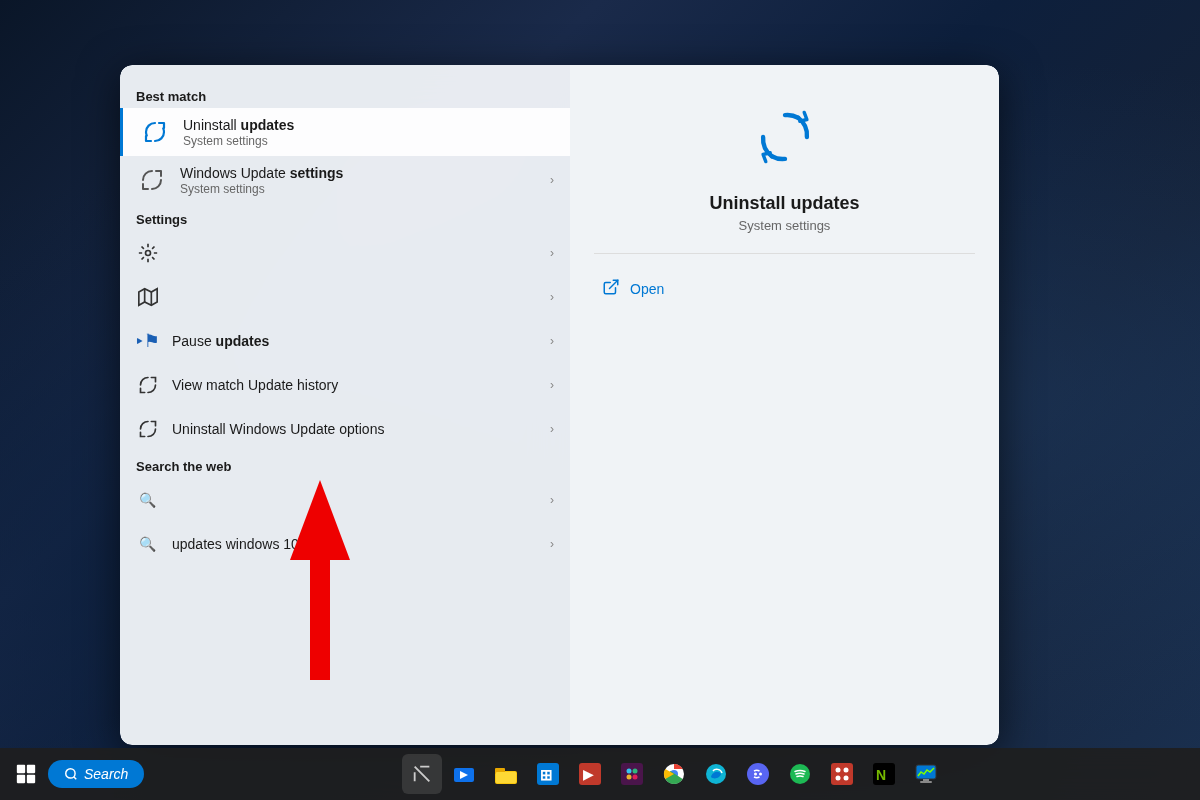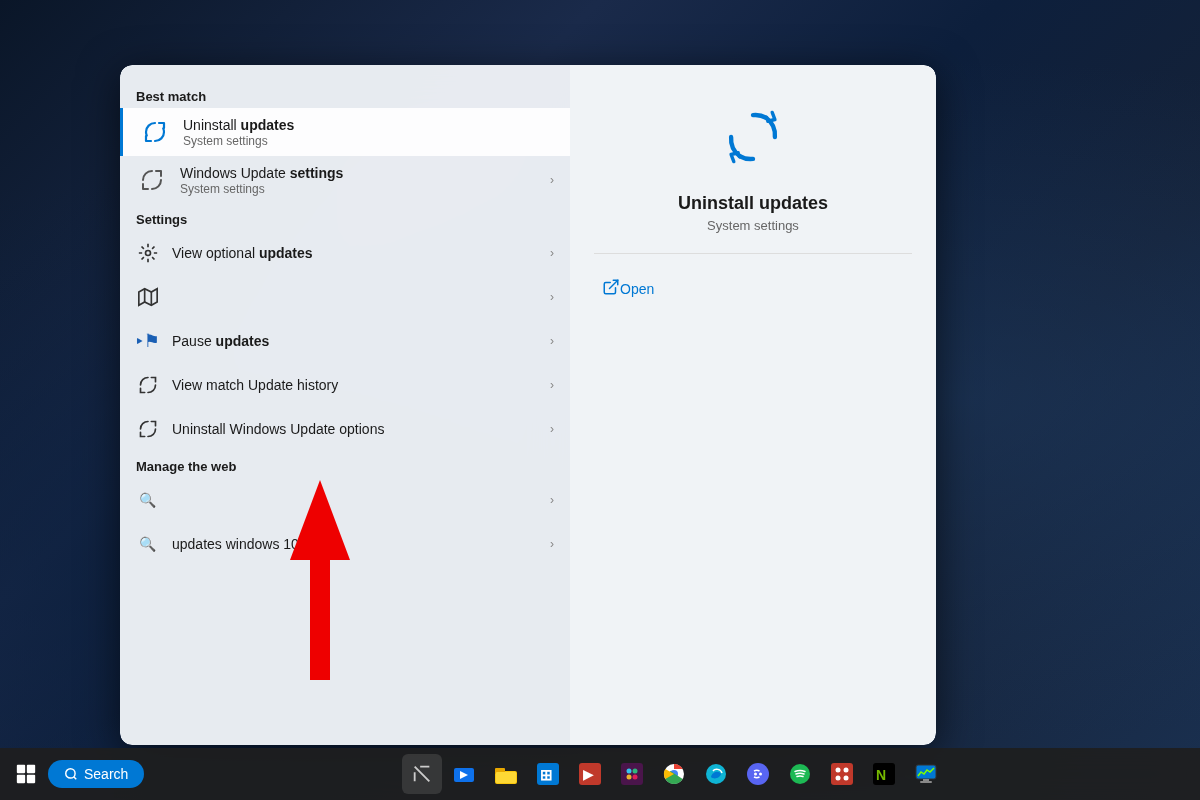--- a/index.html
+++ b/index.html
@@ -58,20 +58,21 @@
       border-radius: 20px;
       color: white;
       padding: 6px 16px;
       font-size: 14px;
       cursor: pointer;
       display: flex;
       align-items: center;
       gap: 6px;
       font-family: 'Segoe UI', sans-serif;
       margin-right: 8px;
+      font-style: italic;
     }
 
     .taskbar-icons {
       display: flex;
       align-items: center;
       gap: 2px;
       flex: 1;
       justify-content: center;
     }
 
@@ -84,21 +85,21 @@
       justify-content: center;
       cursor: pointer;
       font-size: 20px;
     }
 
     
     .start-menu {
       position: absolute;
       bottom: 55px;
       left: 120px;
-      width: 816px;
+      width: 879px;
       height: 680px;
       display: flex;
       border-radius: 12px;
       overflow: hidden;
       z-index: 50;
       box-shadow: 0 8px 40px rgba(0,0,0,0.6);
     }
 
     
     .left-panel {
@@ -239,20 +240,21 @@
     .preview-divider {
       width: 100%;
       height: 1px;
       background: #ddd;
       margin: 20px 0;
     }
 
     .preview-action {
       display: flex;
       align-items: center;
+      gap: 10px;
       cursor: pointer;
       padding: 4px 8px;
       border-radius: 4px;
       width: 100%;
     }
 
     .preview-action-icon {
       color: #0078d4;
       font-size: 16px;
     }
@@ -321,21 +323,20 @@
 
     <div class="section-header">Settings</div>
 
     <div class="settings-item">
       <div class="settings-icon">
         <svg width="20" height="20" viewBox="0 0 24 24" fill="none" stroke="#333" stroke-width="2">
           <circle cx="12" cy="12" r="3"></circle>
           <path d="M12 1v4M12 19v4M4.22 4.22l2.83 2.83M16.95 16.95l2.83 2.83M1 12h4M19 12h4M4.22 19.78l2.83-2.83M16.95 7.05l2.83-2.83"></path>
         </svg>
       </div>
-      <div class="settings-text">View optional <strong>updates</strong></div>
       <span class="result-chevron">›</span>
     </div>
 
     <div class="settings-item">
       <div class="settings-icon">
         <svg width="20" height="20" viewBox="0 0 24 24" fill="none" stroke="#333" stroke-width="2">
           <polygon points="1 6 1 22 8 18 16 22 23 18 23 2 16 6 8 2 1 6"></polygon>
           <line x1="8" y1="2" x2="8" y2="18"></line>
           <line x1="16" y1="6" x2="16" y2="22"></line>
         </svg>
@@ -375,21 +376,21 @@
           <path d="M21 12a9 9 0 0 1-9 9"></path>
           <path d="M3 12a9 9 0 0 1 9-9"></path>
           <polyline points="16 3 21 3 21 8"></polyline>
           <polyline points="8 21 3 21 3 16"></polyline>
         </svg>
       </div>
       <div class="settings-text">Uninstall Windows Update options</div>
       <span class="result-chevron">›</span>
     </div>
 
-    <div class="section-header">Manage the web</div>
+    <div class="section-header">Search the web</div>
 
     <div class="web-item">
       <div class="web-icon">🔍</div>
       <span class="result-chevron">›</span>
     </div>
 
     <div class="web-item">
       <div class="web-icon">🔍</div>
       <div class="settings-text"><span>updates</span> windows 10</div>
       <span class="result-chevron">›</span>

